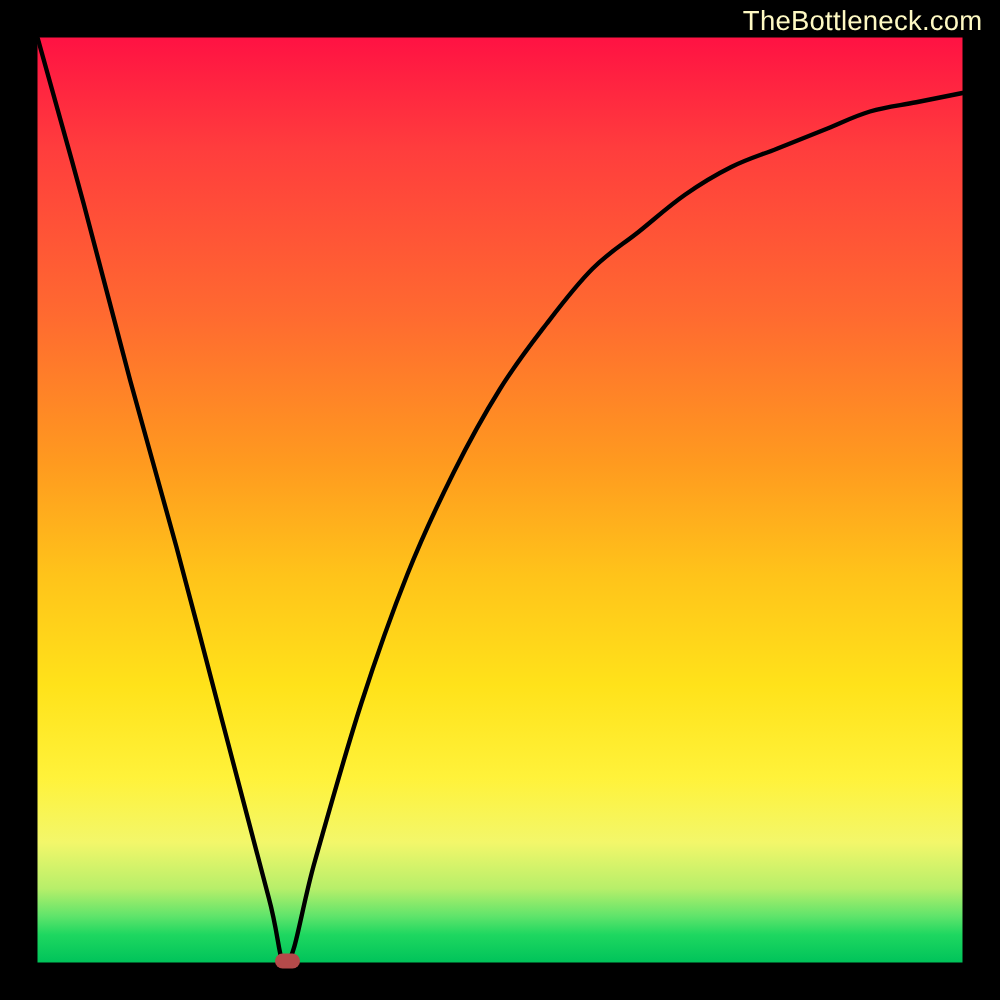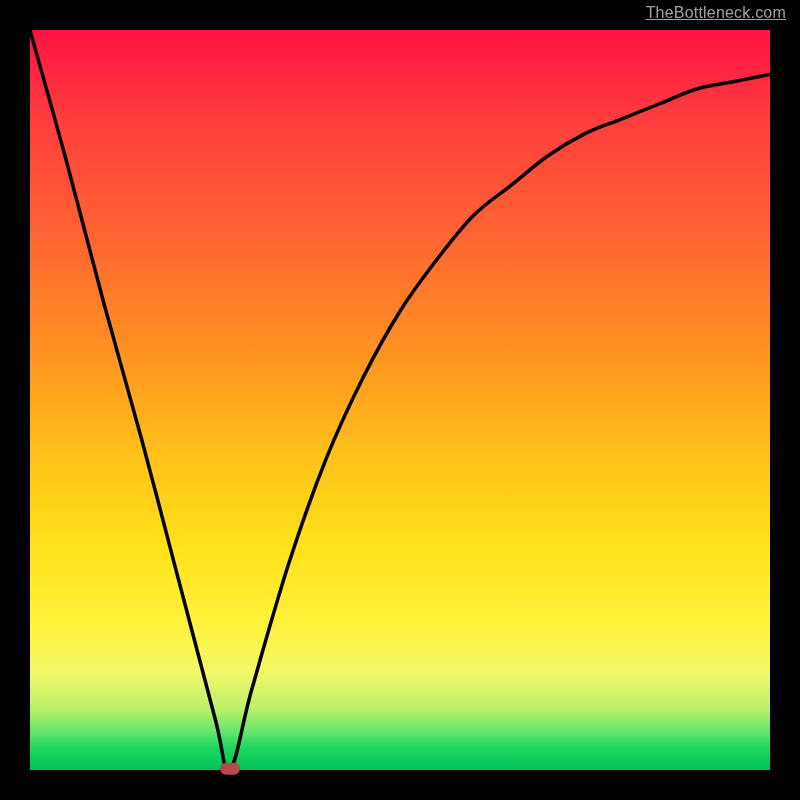--- a/index.html
+++ b/index.html
@@ -14,25 +14,24 @@
   .frame {
     position: relative;
     width: 800px;
     height: 800px;
     background: #000;
   }
   .watermark {
     position: absolute;
     top: 4px;
     right: 14px;
-    color: #a3a3a3;
-    font-size: 16px;
+    color: #fef9c3;
+    font-size: 22px;
     letter-spacing: 0.2px;
     user-select: none;
-    text-decoration: underline;
   }
   .plot-area {
     position: absolute;
     left: 30px;
     top: 30px;
     width: 740px;
     height: 740px;
     
     background: linear-gradient(
       to bottom,

